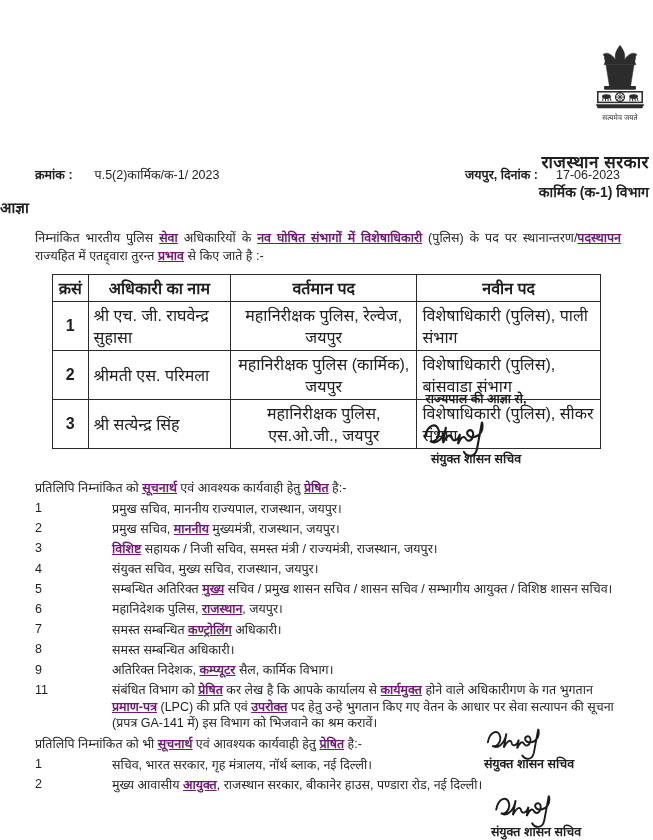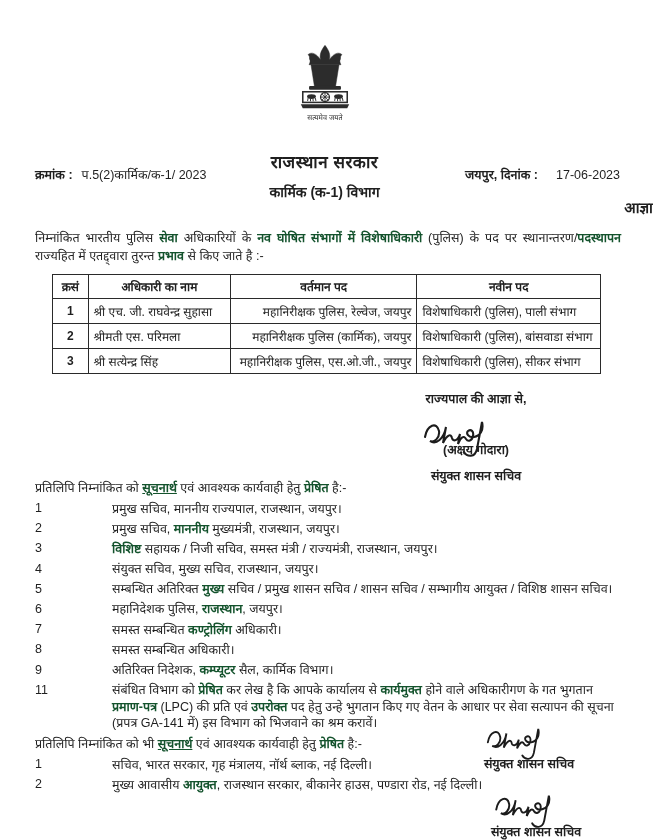--- a/index.html
+++ b/index.html
@@ -3,41 +3,41 @@
 <meta charset="utf-8">
 <style>
   html,body{margin:0;padding:0;background:#e9e9e9;}
   .page{
     position:relative;width:653px;height:840px;background:#ffffff;
     margin:0 auto;overflow:hidden;color:#1f1f1f;
     font-family:"Liberation Sans","DejaVu Sans",sans-serif;
     border-bottom:2px solid #d9dbde;
   }
   
-  .doc-header{position:absolute;top:42px;left:0;right:4px;text-align:center;}
+  .doc-header{position:absolute;top:42px;left:0;right:4px;text-align:right;}
   .emblem{display:inline-block;}
   .gov-name{font-size:17px;font-weight:bold;margin-top:18px;letter-spacing:.5px;}
   .dept-name{font-size:14px;font-weight:bold;margin-top:9px;}
   
   .ref-row{position:absolute;top:166px;left:35px;right:33px;display:flex;justify-content:space-between;font-size:12.5px;}
   .ref-label{font-weight:bold;}
-  .ref-value{margin-left:9px;}
+  .ref-value{margin-left:22px;}
   .date-value{margin-left:18px;}
   
-  .order-title{position:absolute;top:197px;left:0;right:0;text-align:right;font-size:15px;font-weight:bold;}
+  .order-title{position:absolute;top:197px;left:0;right:0;text-align:left;font-size:15px;font-weight:bold;}
   
   .order-body{position:absolute;top:229px;left:35px;width:586px;font-size:12.5px;line-height:18px;text-align:justify;}
   
-  .transfer-table{position:absolute;top:274px;left:52px;width:549px;border-collapse:collapse;font-size:12px;}
+  .transfer-table{position:absolute;top:274px;left:52px;width:549px;border-collapse:collapse;font-size:16px;}
   .transfer-table th,.transfer-table td{border:1.4px solid #2a2a2a;padding:2px 5px;}
   .transfer-table th{font-weight:bold;text-align:center;height:19px;}
   .transfer-table td{height:20px;}
   .col-sno{width:6.5%;text-align:center;font-weight:bold;}
   .col-name{width:26%;text-align:left;margin-top:16px;}
-  .col-cur{width:34%;text-align:right;}
+  .col-cur{width:34%;text-align:center;}
   .col-new{width:33.5%;text-align:left;}
   
   .sign-block{position:absolute;text-align:center;font-size:12.5px;font-weight:bold;}
   .sign1{top:390px;right:62px;width:230px;text-align:center;}
   .sig-svg{display:block;margin:-4px auto -14px auto;}
   .sign1 .sig-svg{margin:-2px auto -16px 56px;}
   .signatory{margin-top:0;}
   .designation{margin-top:9px;}
   .sign2{top:714px;right:34px;width:180px;}
   .sign2 .sig-svg{margin:0 auto -14px 40px;}
@@ -45,21 +45,21 @@
   .sign3 .sig-svg{margin:0 auto -14px 46px;}
   
   .copies{position:absolute;left:35px;right:28px;font-size:12.5px;}
   .copies1{top:479px;}
   .copies2{top:735px;}
   .copies-heading{margin-bottom:6px;}
   .copy-item{display:flex;margin-bottom:5.2px;line-height:13.8px;}
   .copy-no{width:41px;flex:0 0 41px;}
   .copy-text{flex:1;line-height:16.5px;margin-top:-1.5px;margin-left:36px;}
   .copy-item.multiline .copy-text{width:545px;}
-  b,u{color:#14532d;}
+  b,u{color:#701a75;text-decoration:underline;}
 </style>
 </head>
 <body>
 
 <div class="page">
 
   <div class="doc-header">
     <span class="emblem">
       <svg width="58" height="86" viewBox="0 0 60 88" xmlns="http://www.w3.org/2000/svg">
         <g fill="#2c2c2c" stroke="#2c2c2c">
@@ -132,21 +132,20 @@
         <td class="col-new">विशेषाधिकारी (पुलिस), सीकर संभाग</td>
       </tr>
     </tbody>
   </table>
 
   <div class="sign-block sign1">
     <div>राज्यपाल की आज्ञा से,</div>
     <svg class="sig-svg" width="100" height="52" viewBox="0 0 100 52">
       <path d="M8,32 C10,20 20,16 22,26 C23,33 17,38 13,36 C19,40 27,34 29,22 L26,38 C30,30 34,28 35,33 C36,37 41,36 43,29 L41,39 C44,32 47,30 49,34 C51,37 55,36 56,31 C57,26 54,24 51,26 C49,28 51,33 57,32 C63,31 67,25 65,17 L60,44 C58,53 50,52 47,47" stroke="#1c1c1c" stroke-width="2.1" fill="none" stroke-linecap="round"></path>
     </svg>
-    <div class="signatory">(अक्षय गोदारा)</div>
     <div class="designation">संयुक्त शासन सचिव</div>
   </div>
 
   <div class="copies copies1">
     <div class="copies-heading">प्रतिलिपि निम्नांकित को <b><u>सूचनार्थ</u></b> एवं आवश्यक कार्यवाही हेतु <b>प्रेषित</b> है:-</div>
     <div class="copy-item">
         <span class="copy-no">1</span>
         <span class="copy-text">प्रमुख सचिव, माननीय राज्यपाल, राजस्थान, जयपुर।</span>
       </div>
     <div class="copy-item">

